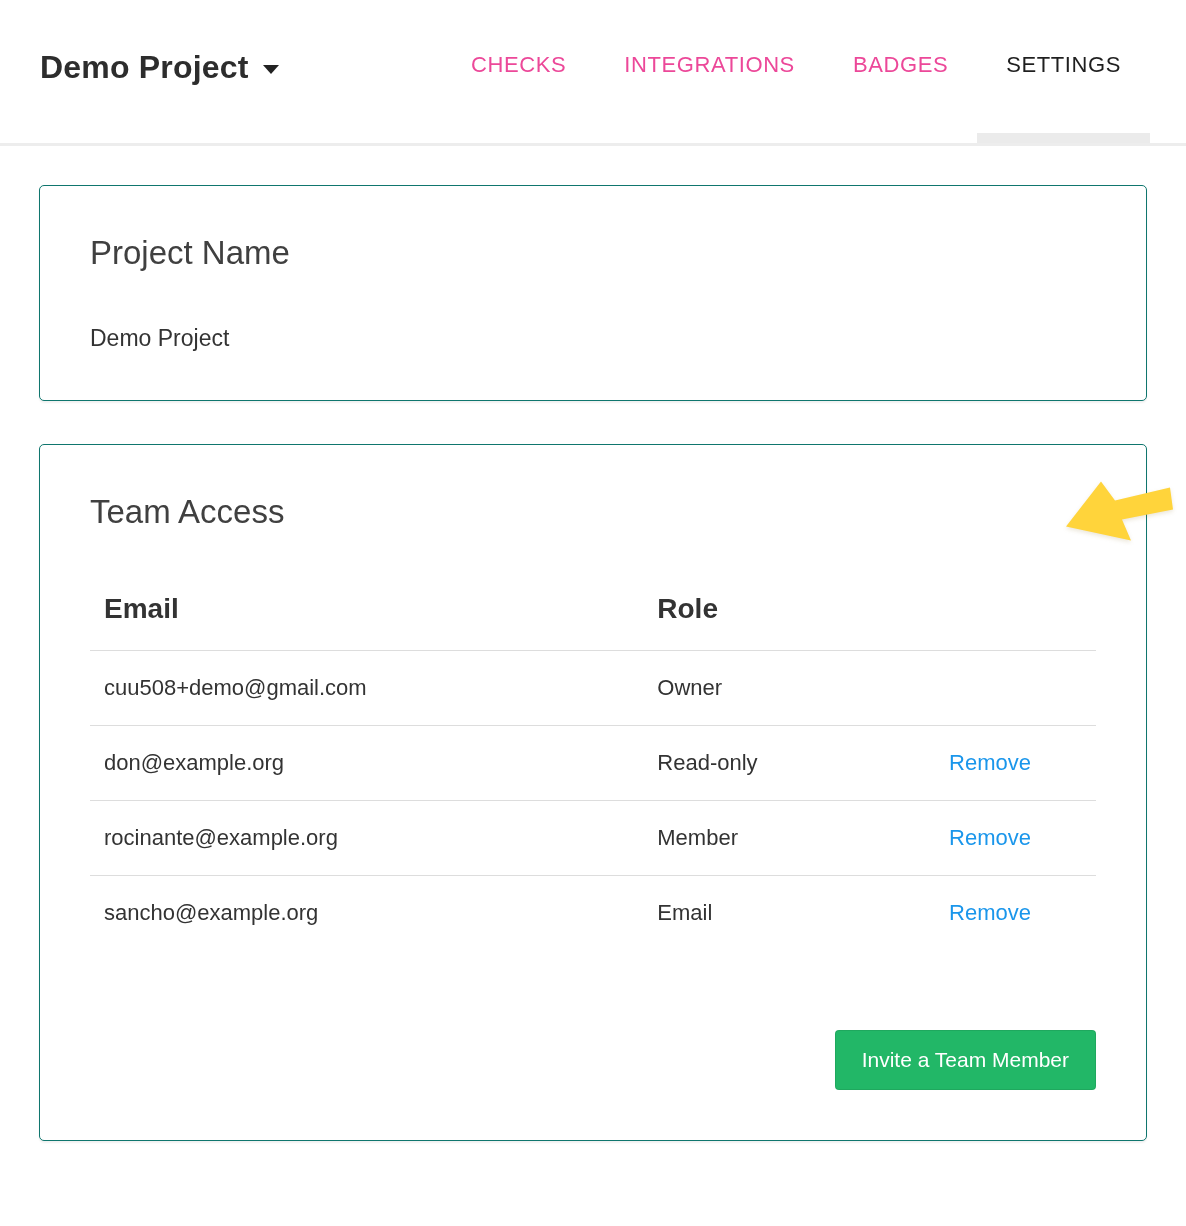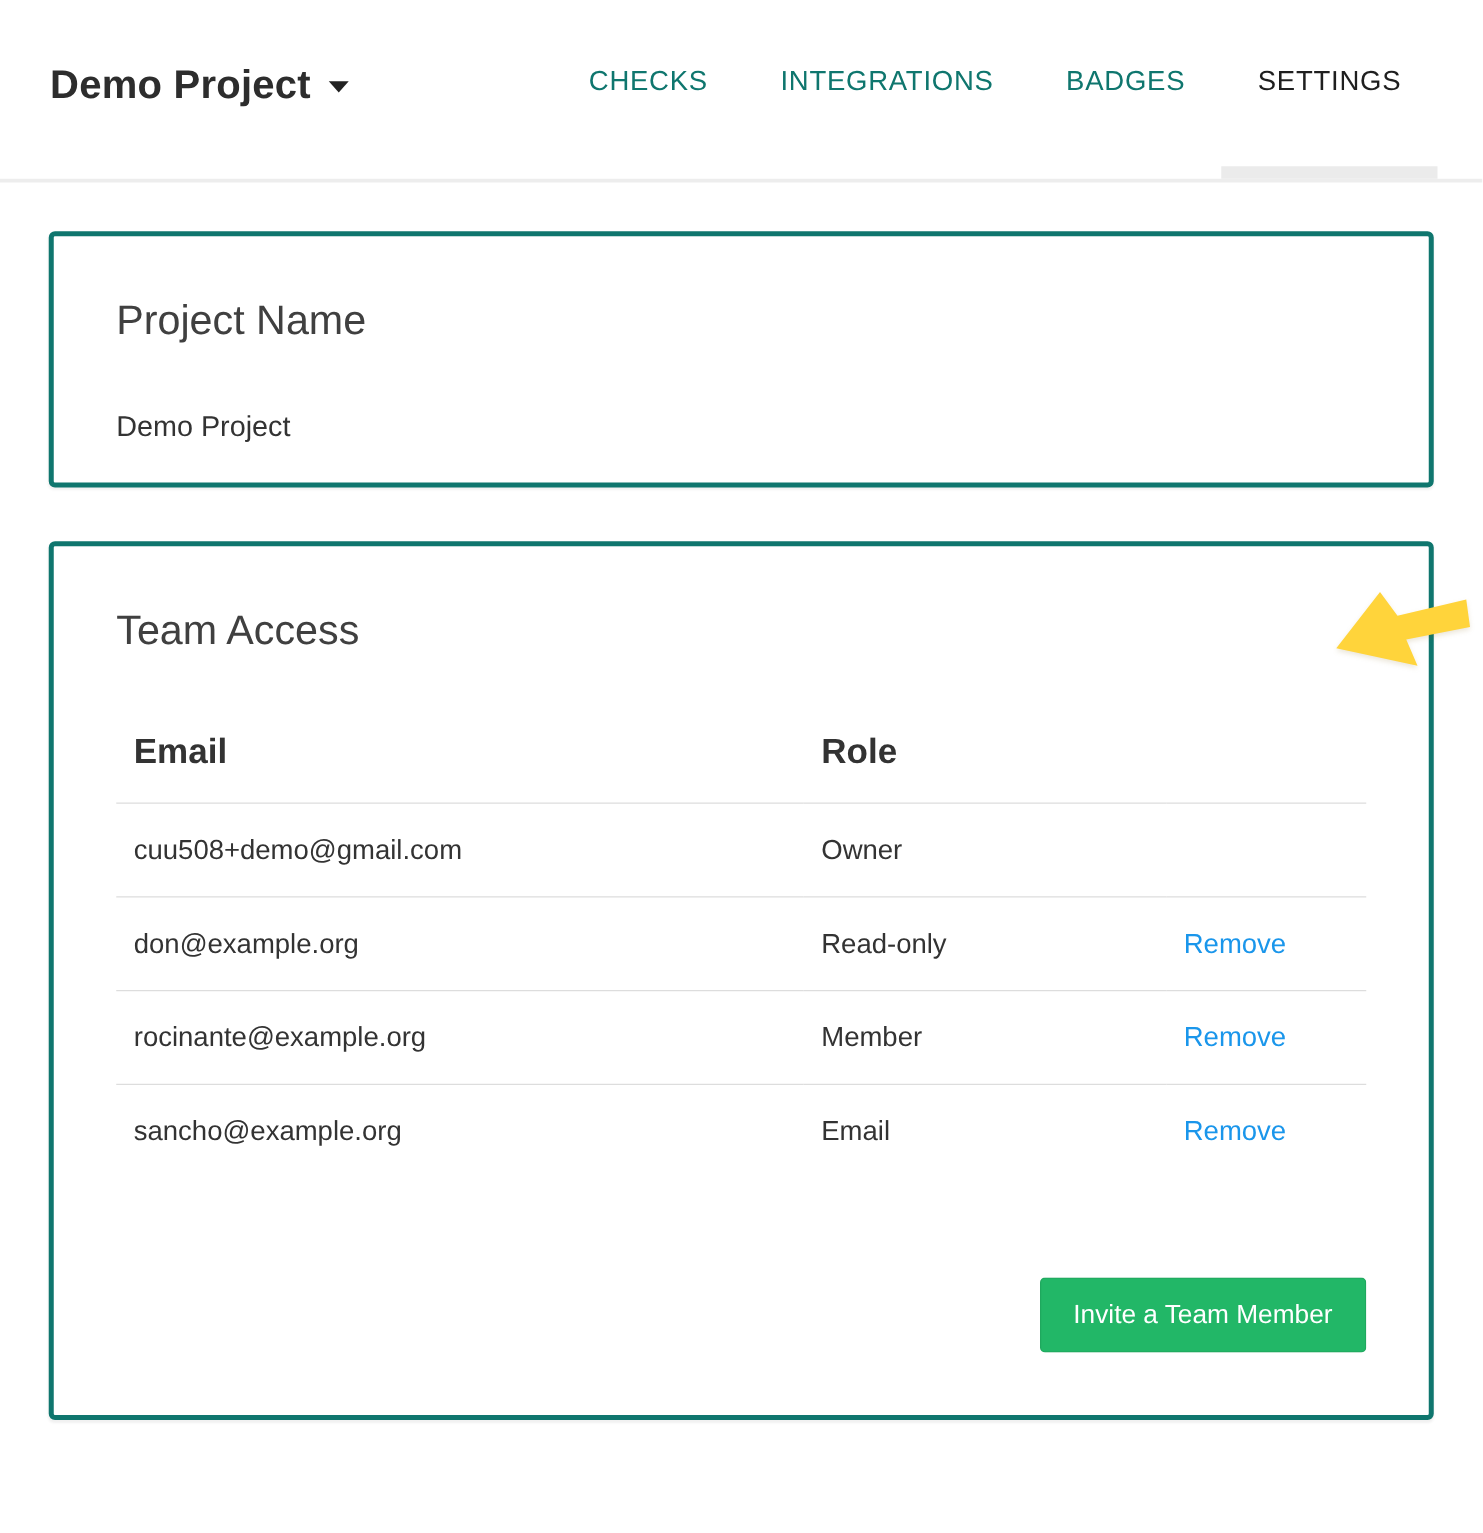--- a/index.html
+++ b/index.html
@@ -47,40 +47,40 @@
     display: flex;
     align-items: stretch;
   }
   .nav-tab {
     position: relative;
     display: flex;
     align-items: center;
     padding: 0 29px;
     font-size: 22px;
     letter-spacing: 0.6px;
-    color: #0f766e;
+    color: #ec4899;
     cursor: pointer;
   }
   .nav-tab .tab-label { margin-top: -14px; }
   .nav-tab.active { color: #1f1f1f; }
   .nav-tab.active .active-indicator {
     position: absolute;
     left: 0; right: 0; bottom: 0;
     height: 10px;
     background: #ebebeb;
   }
 
   
   .main { padding: 39px 39px 38px 39px; }
   .card {
     background: #fff;
-    border: 4px solid #0f766e;
+    border: 1px solid #0f766e;
     border-radius: 5px;
     box-shadow: 0 2px 2px rgba(0,0,0,0.06);
-    padding: 46px 50px 31px 50px;
+    padding: 46px 50px 48px 50px;
     position: relative;
   }
   .card + .card { margin-top: 43px; }
   .card-title {
     font-size: 33px;
     font-weight: 400;
     color: #404040;
     line-height: 1.25;
   }
 

